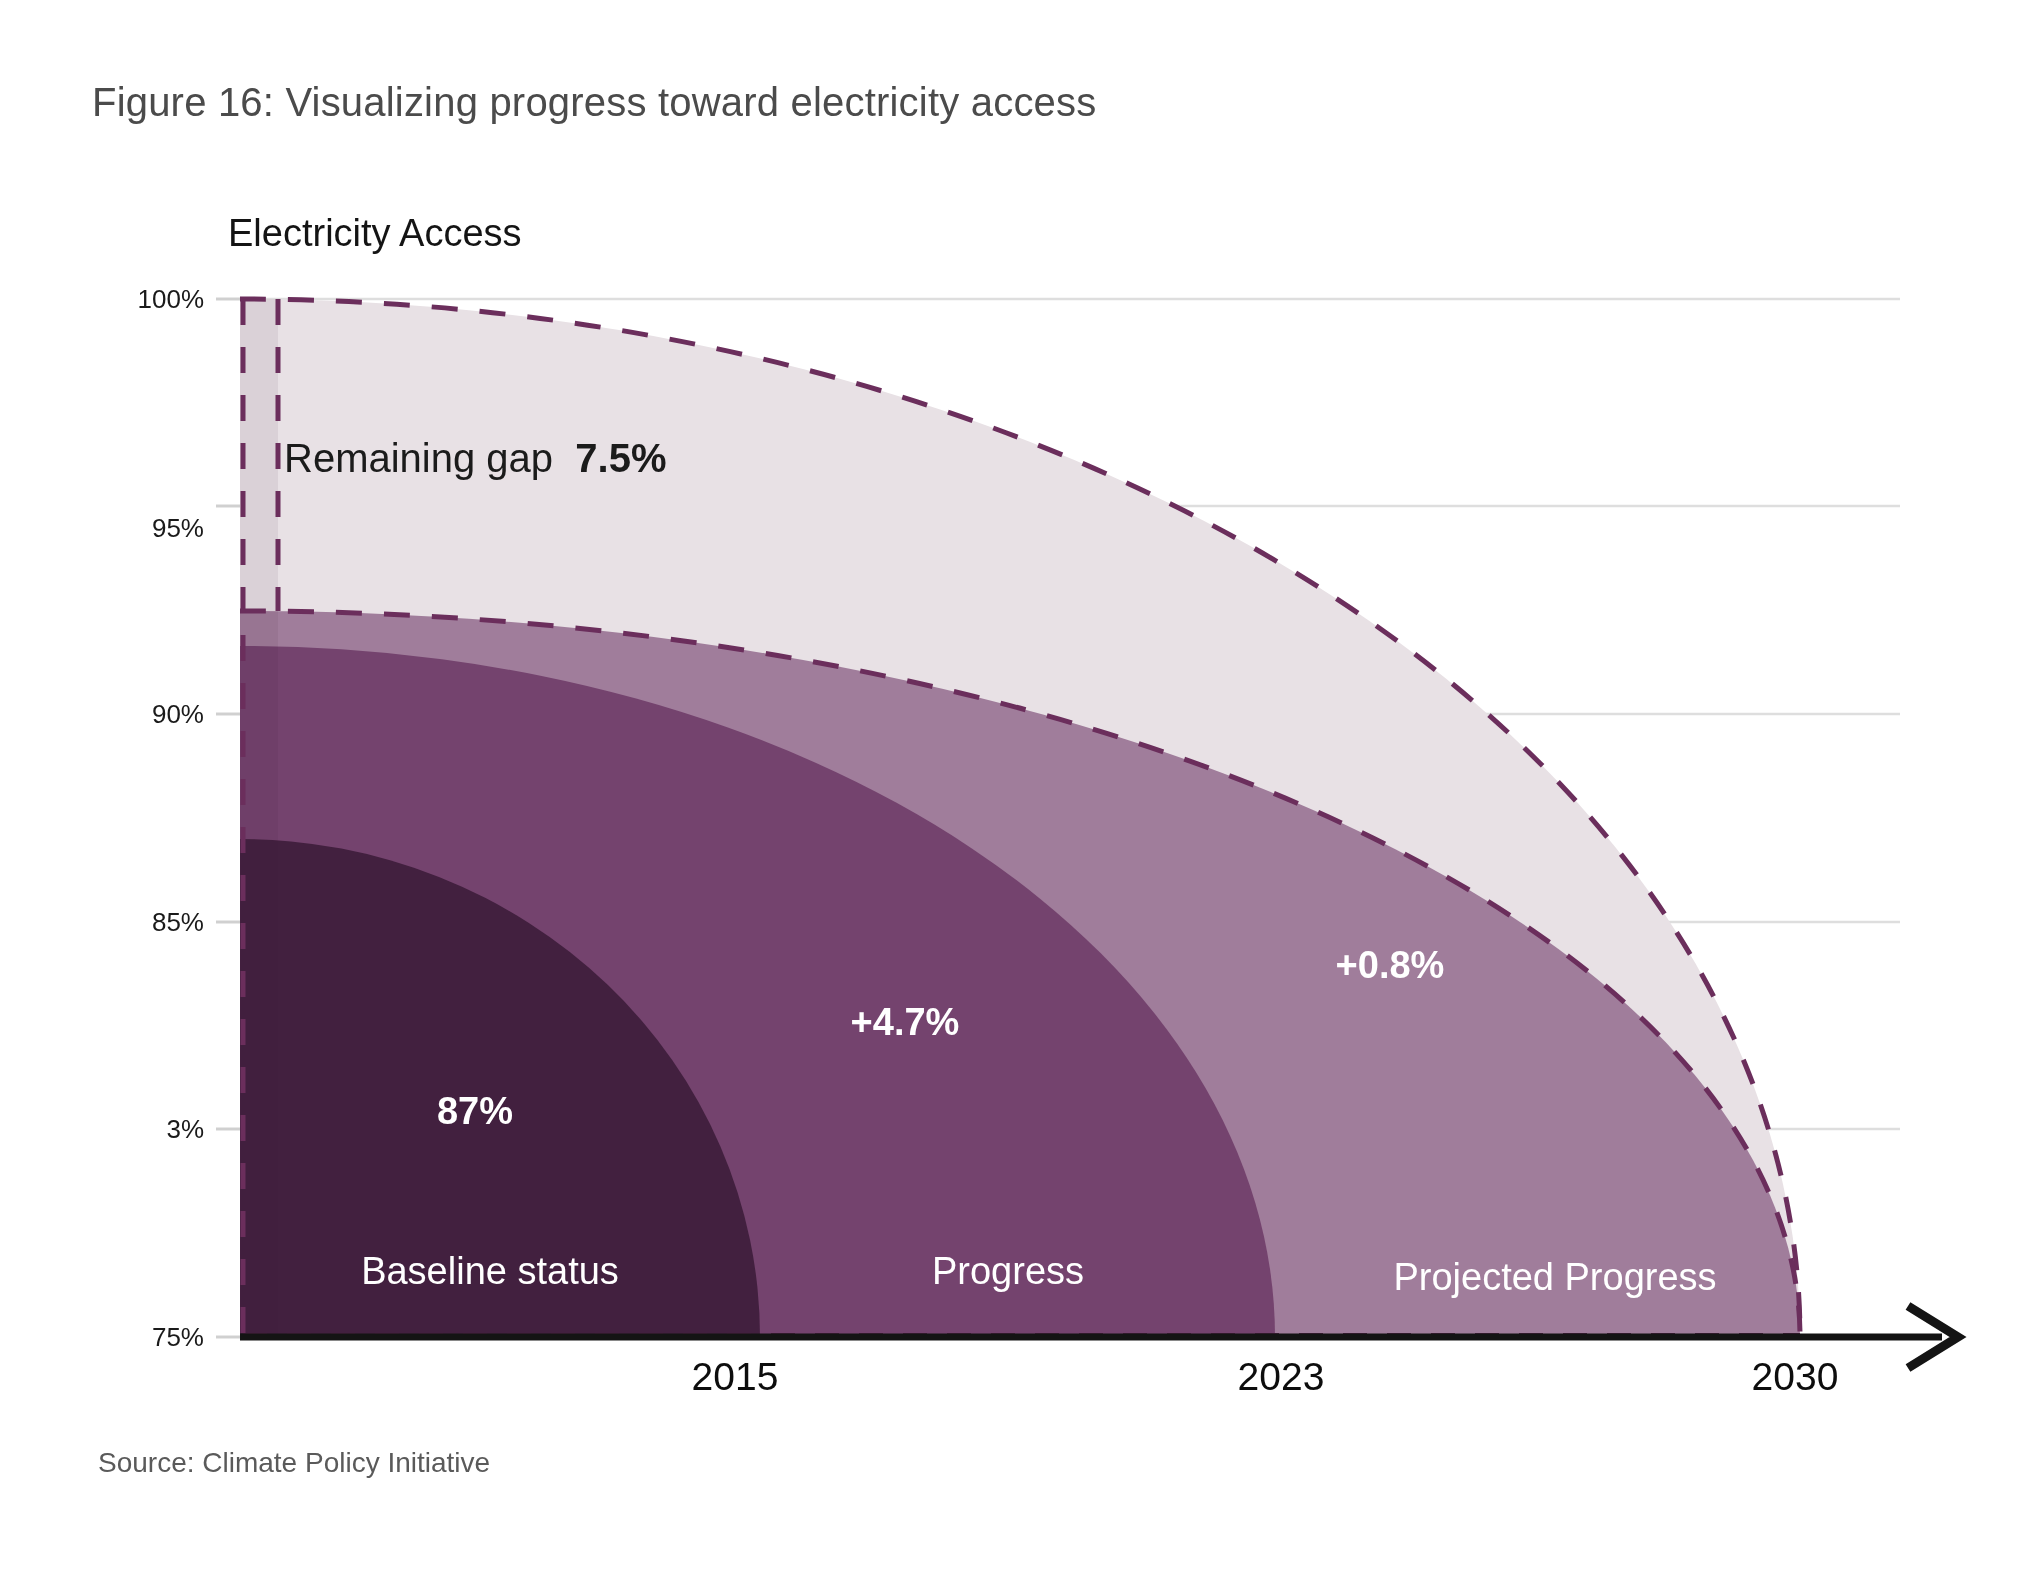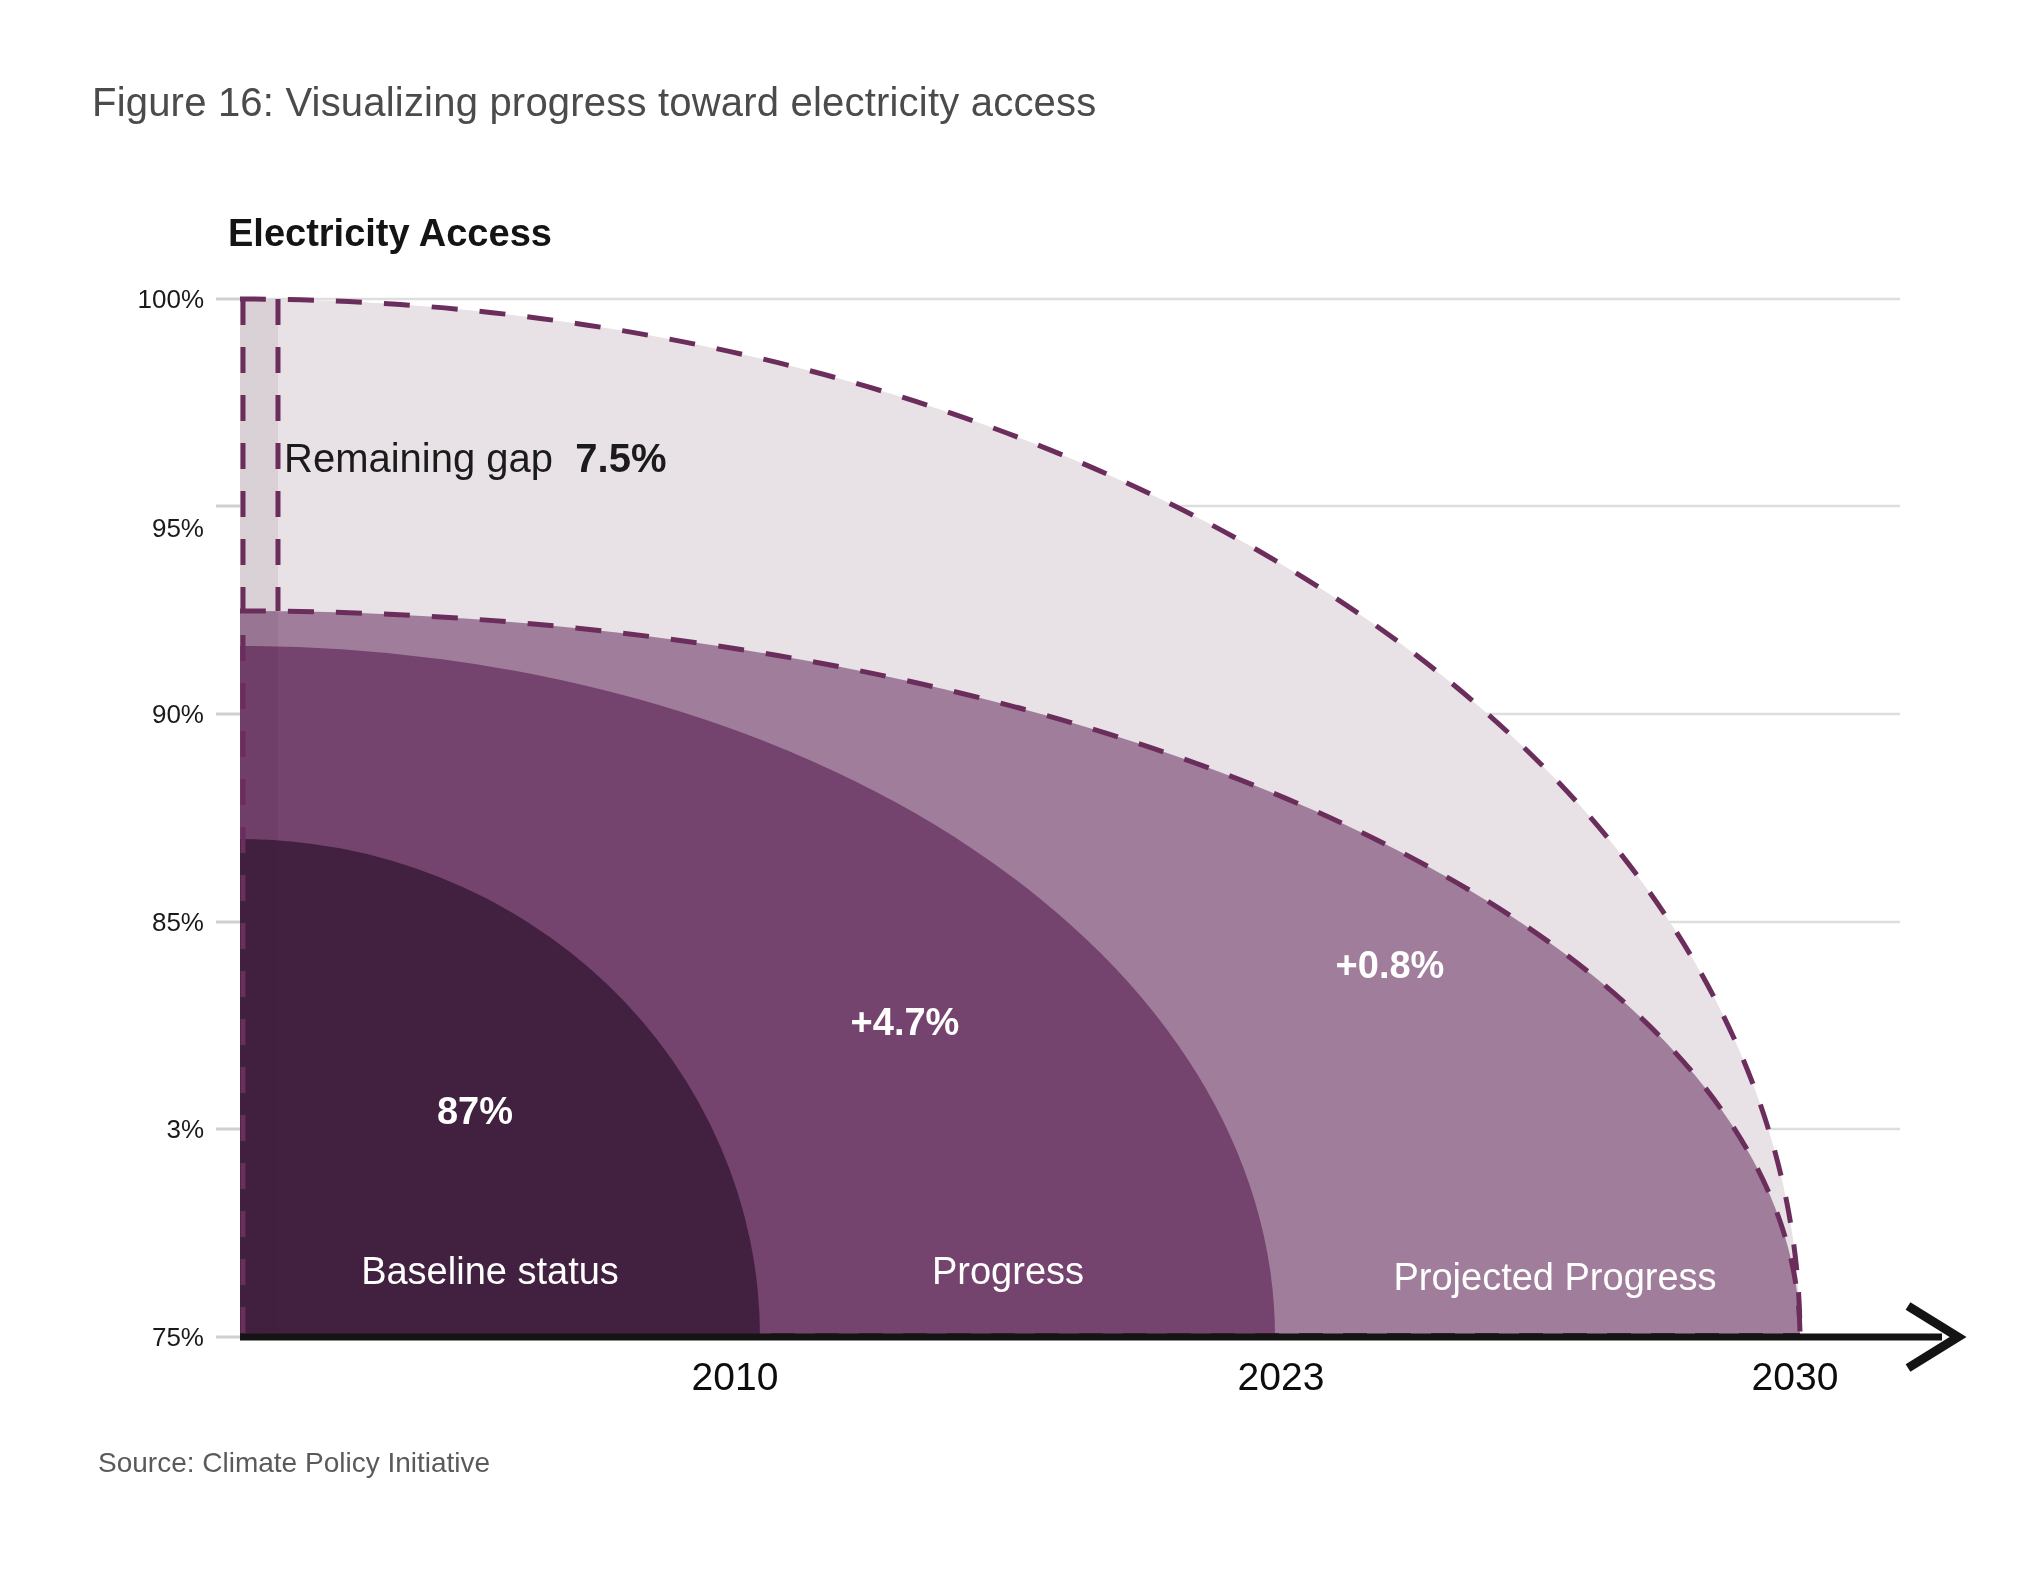--- a/index.html
+++ b/index.html
@@ -13,21 +13,21 @@
     position:absolute;left:92px;top:80px;
     font-size:40px;color:#4b4b4b;font-weight:400;letter-spacing:.2px;
     white-space:nowrap;
   }
   .source-note{
     position:absolute;left:98px;top:1447px;
     font-size:28px;color:#5a5a5a;font-weight:400;white-space:nowrap;
   }
   .axis-title{
     position:absolute;left:228px;top:212px;
-    font-size:38px;color:#141414;font-weight:700;white-space:nowrap;text-align:right;
+    font-size:38px;color:#141414;font-weight:400;white-space:nowrap;text-align:right;
   }
   .ytick{
     position:absolute;right:0;font-size:26px;color:#1a1a1a;
     text-align:left;white-space:nowrap;transform:translateY(-50%);
   }
   .ytick-wrap{position:absolute;left:0;width:204px;}
   .xtick{
     position:absolute;font-size:39px;color:#0d0d0d;
     white-space:nowrap;transform:translateX(-50%);
   }
@@ -109,21 +109,21 @@
 
   <div class="ytick-wrap">
     <div class="ytick" style="top:299px">100%</div>
     <div class="ytick" style="top:528px">95%</div>
     <div class="ytick" style="top:714px">90%</div>
     <div class="ytick" style="top:922px">85%</div>
     <div class="ytick" style="top:1129px">3%</div>
     <div class="ytick" style="top:1337px">75%</div>
   </div>
 
-  <div class="xtick" style="left:735px;top:1355px">2010</div>
+  <div class="xtick" style="left:735px;top:1355px">2015</div>
   <div class="xtick" style="left:1281px;top:1355px">2023</div>
   <div class="xtick" style="left:1795px;top:1355px">2030</div>
 
   <div class="gap-label" style="left:284px;top:436px">
     <span>Remaining gap</span>&nbsp;&nbsp;<b>7.5%</b>
   </div>
 
   <div class="ring-label ring-value" style="left:475px;top:1090px">87%</div>
   <div class="ring-label ring-name" style="left:490px;top:1250px">Baseline status</div>
 

